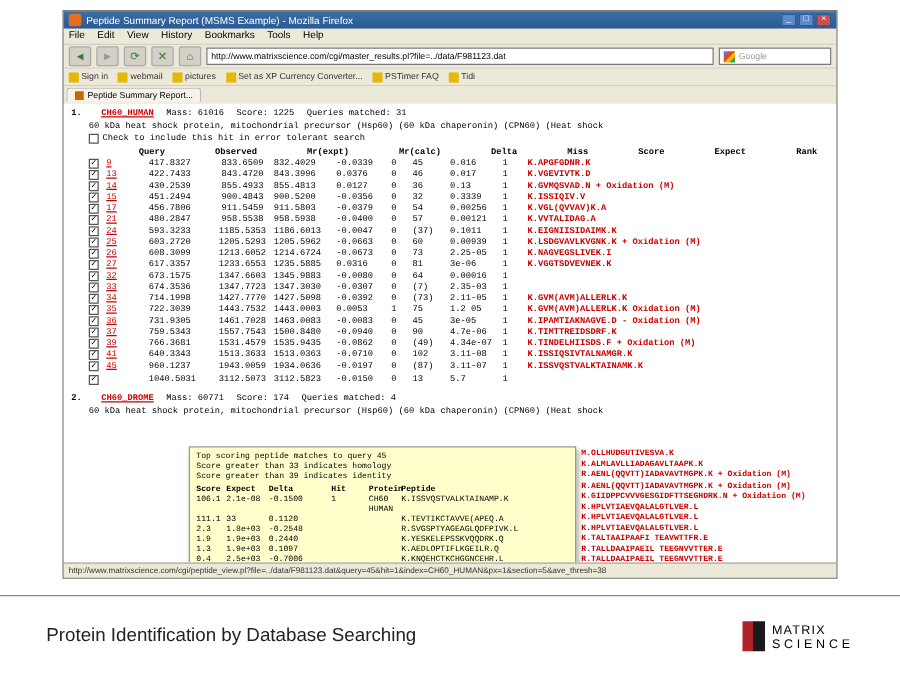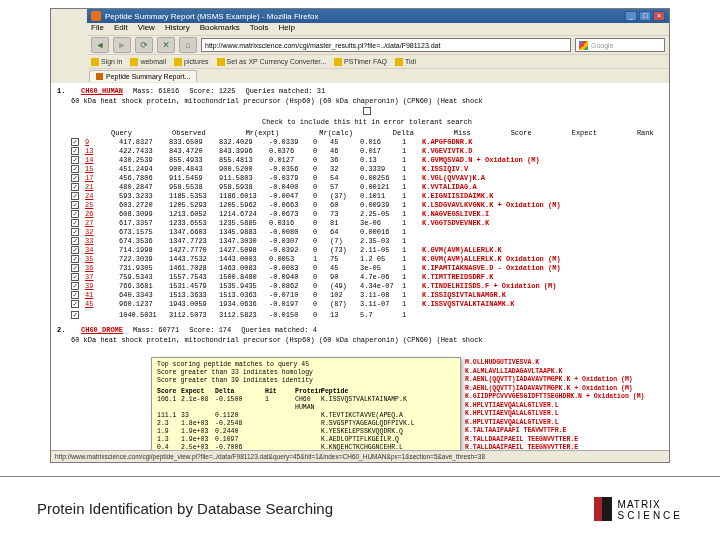--- a/index.html
+++ b/index.html
@@ -1,17 +1,17 @@
 <!DOCTYPE html>
 <html><head>
 <meta charset="utf-8">
 <style>
   * { margin:0; padding:0; box-sizing:border-box; }
   body { font-family: Arial, sans-serif; width:720px; height:540px; background:#fff; overflow:hidden; position:relative; }
-  .browser { position:absolute; top:8px; left:50px; width:620px; height:455px; border:1px solid #7a7a7a; background:#ece9d8; font-size:8px;padding-left:36px; }
+  .browser { position:absolute; top:8px; left:50px; width:620px; height:455px; border:1px solid #7a7a7a; background:#ece9d8; font-size:8px; }
   .titlebar { height:14px; background:linear-gradient(#3b6ea5,#2b5a95); color:#fff; display:flex; align-items:center; padding:0 4px; }
   .titlebar .ff-icon { width:10px; height:10px; background:#e66f1e; border-radius:2px; margin-right:4px; }
   .titlebar .ttl { flex:1; font-size:8px; }
   .winbtns { display:flex; gap:2px; }
   .winbtns .b { width:12px; height:10px; background:#5b8bc9; border:1px solid #2b5a95; font-size:7px; text-align:center; line-height:8px; color:#fff; }
   .winbtns .close { background:#c75050; }
   .menubar { height:12px; background:#ece9d8; display:flex; align-items:flex-start; padding:0 4px; gap:10px; color:#000; font-size:8px; }
   .toolbar { height:20px; background:#ece9d8; border-top:1px solid #d4d0c8; border-bottom:1px solid #d4d0c8; display:flex; align-items:center; padding:0 4px; gap:4px; }
   .navbtn { width:18px; height:16px; background:#d4d0c8; border:1px solid #aaa; border-radius:2px; display:flex; align-items:center; justify-content:center; font-size:9px; color:#3a7a3a; }
   .navbtn.fwd { color:#999; }
@@ -22,25 +22,25 @@
   .bm { display:flex; align-items:center; gap:2px; }
   .bmicon { width:8px; height:8px; background:#e6b800; }
   .tabs { height:14px; background:#ece9d8; display:flex; align-items:center; padding:0 2px; gap:2px; }
   .tab { height:12px; padding:0 6px; background:#f5f3ea; border:1px solid #bbb; border-bottom:none; border-radius:3px 3px 0 0; display:flex; align-items:center; font-size:7px; gap:3px; }
   .tabicon { width:7px; height:7px; background:#cc6600; }
   .content { position:absolute; top:74px; left:0; right:0; bottom:12px; background:#fff; overflow:hidden; padding:4px 6px; font-family:'Courier New',monospace; font-size:7px; color:#000; }
   .hdr-row { display:flex; gap:10px; margin-bottom:2px; }
   .num { width:14px; font-weight:bold; }
   .acc { color:#c00; font-weight:bold; text-decoration:underline; }
   .desc { margin-left:14px; margin-bottom:2px; }
-  .chk-row { margin-left:14px; margin-bottom:3px; display:flex; align-items:center; gap:3px;flex-direction:column; }
+  .chk-row { margin-left:14px; margin-bottom:3px; display:flex; align-items:center; gap:3px; }
   .chk { width:8px; height:8px; border:1px solid #555; background:#fff; display:inline-block; text-align:center; line-height:6px; font-size:7px; color:#000; }
-  .tbl-hdr { margin-left:14px; display:flex; font-weight:normal; margin-bottom:1px;gap:40px; }
+  .tbl-hdr { margin-left:14px; display:flex; font-weight:bold; margin-bottom:1px;gap:40px; }
   .tbl-hdr span, .trow span { display:inline-block; }
-  .c0{width:14px;} .c1{width:34px;} .c2{width:50px;} .c3{width:50px;} .c4{width:50px;} .c5{width:44px;} .c6{width:17px;} .c7{width:30px;} .c8{width:42px;} .c9{width:20px;} .c10{flex:1;}
+  .c0{width:14px;} .c1{width:34px;} .c2{width:50px;} .c3{width:50px;text-align:center;} .c4{width:50px;} .c5{width:44px;} .c6{width:17px;} .c7{width:30px;} .c8{width:42px;} .c9{width:20px;} .c10{flex:1;}
   .trow { margin-left:14px; display:flex; line-height:9px; }
   .trow .c1 a { color:#c00; text-decoration:underline; }
   .pep { color:#c00; font-weight:bold; }
   .popup { position:absolute; left:100px; top:274px; width:310px; background:#ffffcc; border:1px solid #999; padding:3px 5px; font-size:6.5px; line-height:8px; box-shadow:2px 2px 4px rgba(0,0,0,0.3); }
   .popup .prow { display:flex; }
   .pbox{width:24px;} .p1{width:34px;} .p2{width:50px;} .p3{width:30px;} .p4{width:26px;} .p5{width:50px;} .p6{flex:1;}
   .side-peps { position:absolute; left:414px; top:276px; font-size:6.5px; line-height:8.5px; }
   .side-peps div { color:#c00; font-weight:bold; }
   .statusbar { position:absolute; bottom:0; left:0; right:0; height:12px; background:#ece9d8; border-top:1px solid #aaa; font-size:6.5px; padding:0 4px; display:flex; align-items:center; color:#333; overflow:hidden; }
   .footer { position:absolute; left:0; right:0; top:476px; height:64px; border-top:1px solid #888; background:#fff; display:flex; align-items:center; padding:0 37px; justify-content:space-between; }

